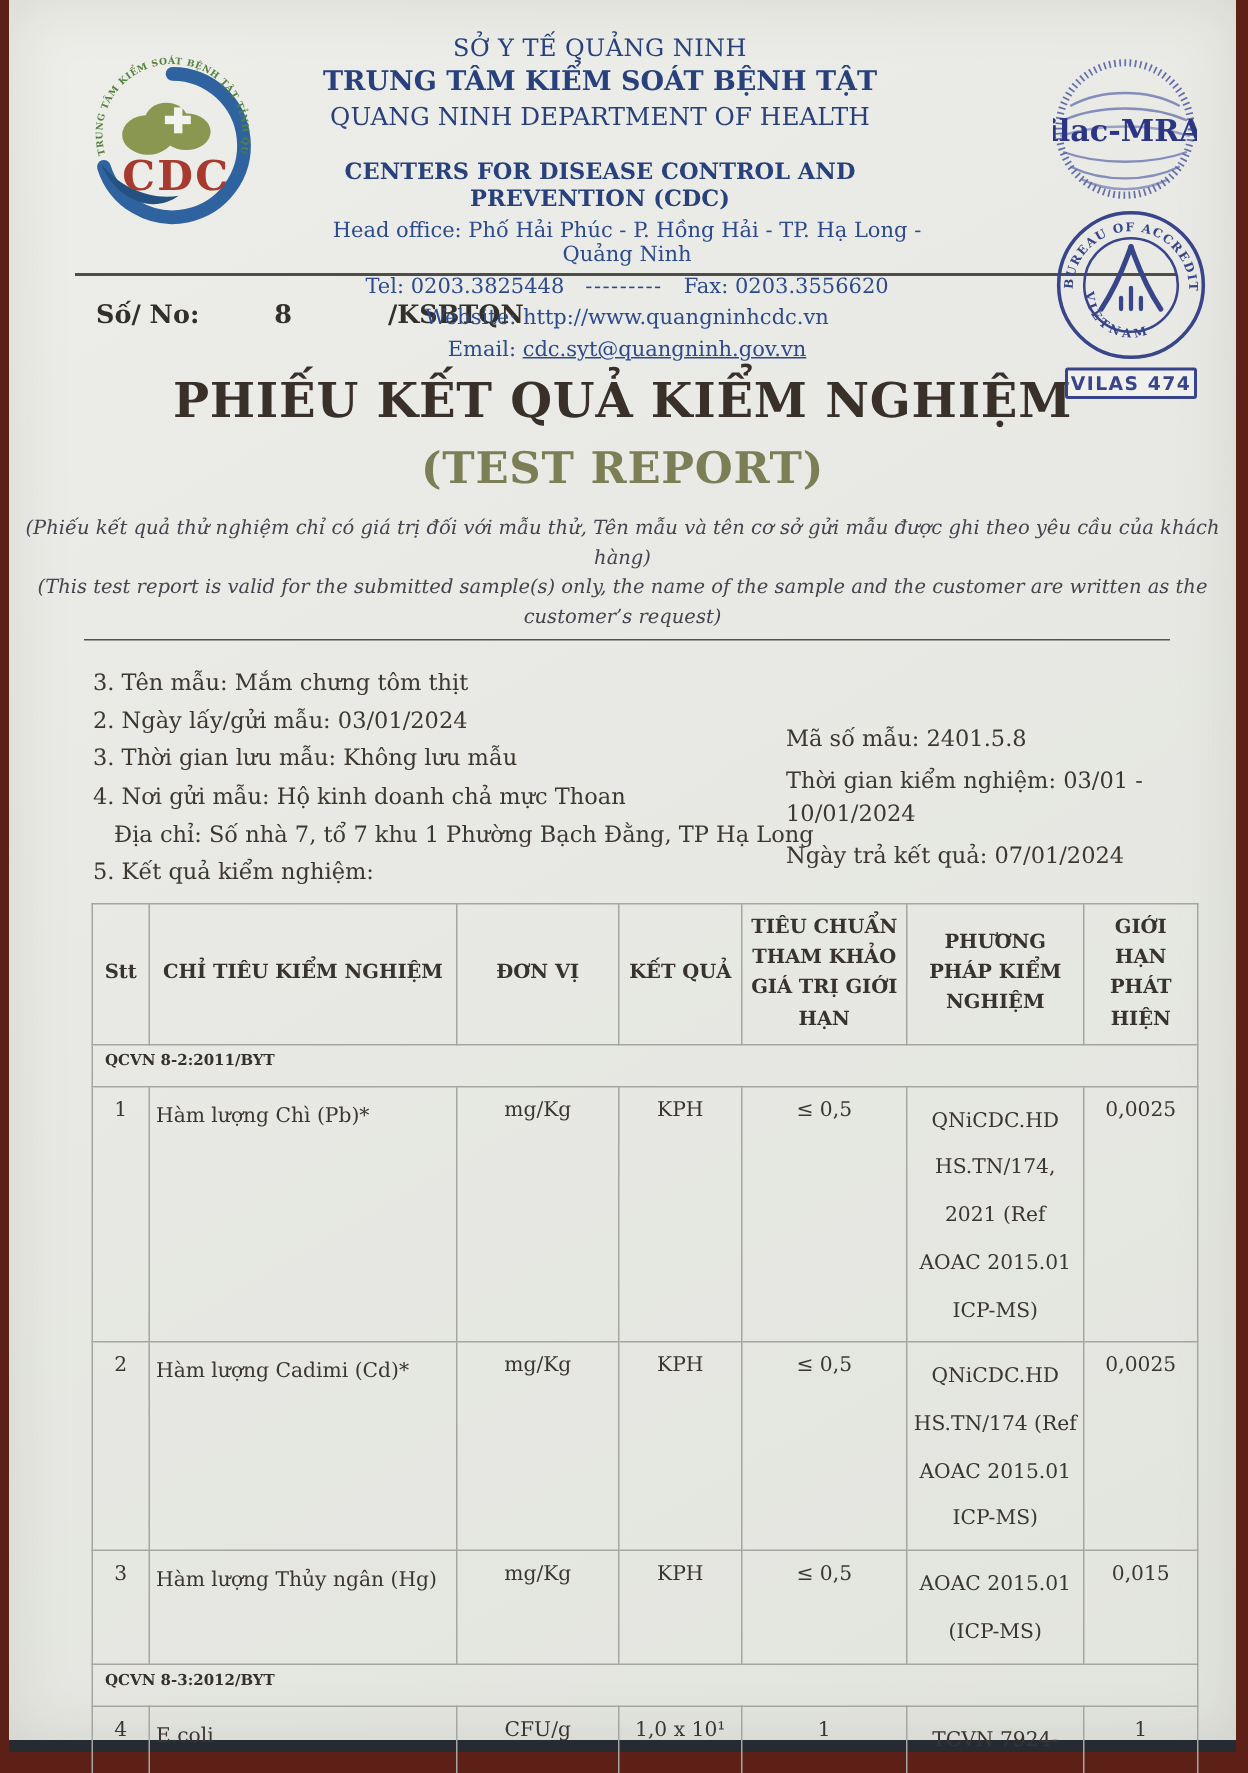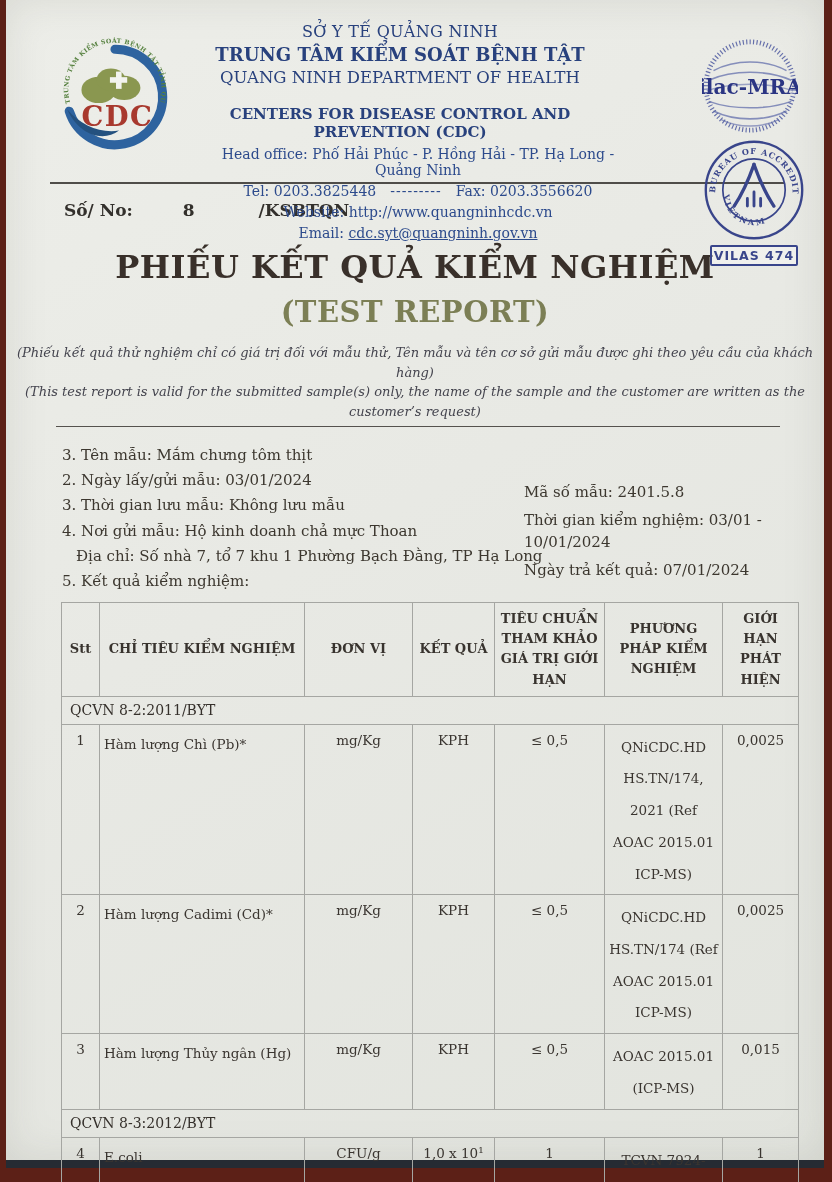--- a/index.html
+++ b/index.html
@@ -46,21 +46,21 @@
   .info-right{position:absolute;left:462px;top:0;line-height:1.5;margin-top:38px;}
   .info-right div{margin-bottom:5px;}
   
   table.results{border-collapse:collapse;margin:8px 0 0 55px;width:737px;table-layout:fixed;
     font-size:13.5px;color:#3a3530;background:transparent;}
   table.results th,table.results td{border:1px solid #a5a6a2;vertical-align:top;padding:7px 4px 4px 4px;}
   table.results th{font-size:13px;font-weight:bold;text-align:center;vertical-align:middle;line-height:1.55;padding:6px 2px;color:#38332e;}
   td.c{text-align:center;}
   td.name{text-align:left;padding-left:8px;line-height:1.9;}
   td.method{text-align:center;line-height:2.35;}
-  tr.section td{font-weight:normal;text-align:left;padding:5px 8px;font-size:14px;color:#35302b;}
+  tr.section td{font-weight:bold;text-align:left;padding:5px 8px;font-size:10px;color:#35302b;}
   svg text{font-family:"DejaVu Serif","Liberation Serif",serif;}
 </style>
 </head>
 <body>
 
 <div class="page">
 
   <div class="header">
 
     <svg class="logo-cdc" viewBox="0 0 120 120">

